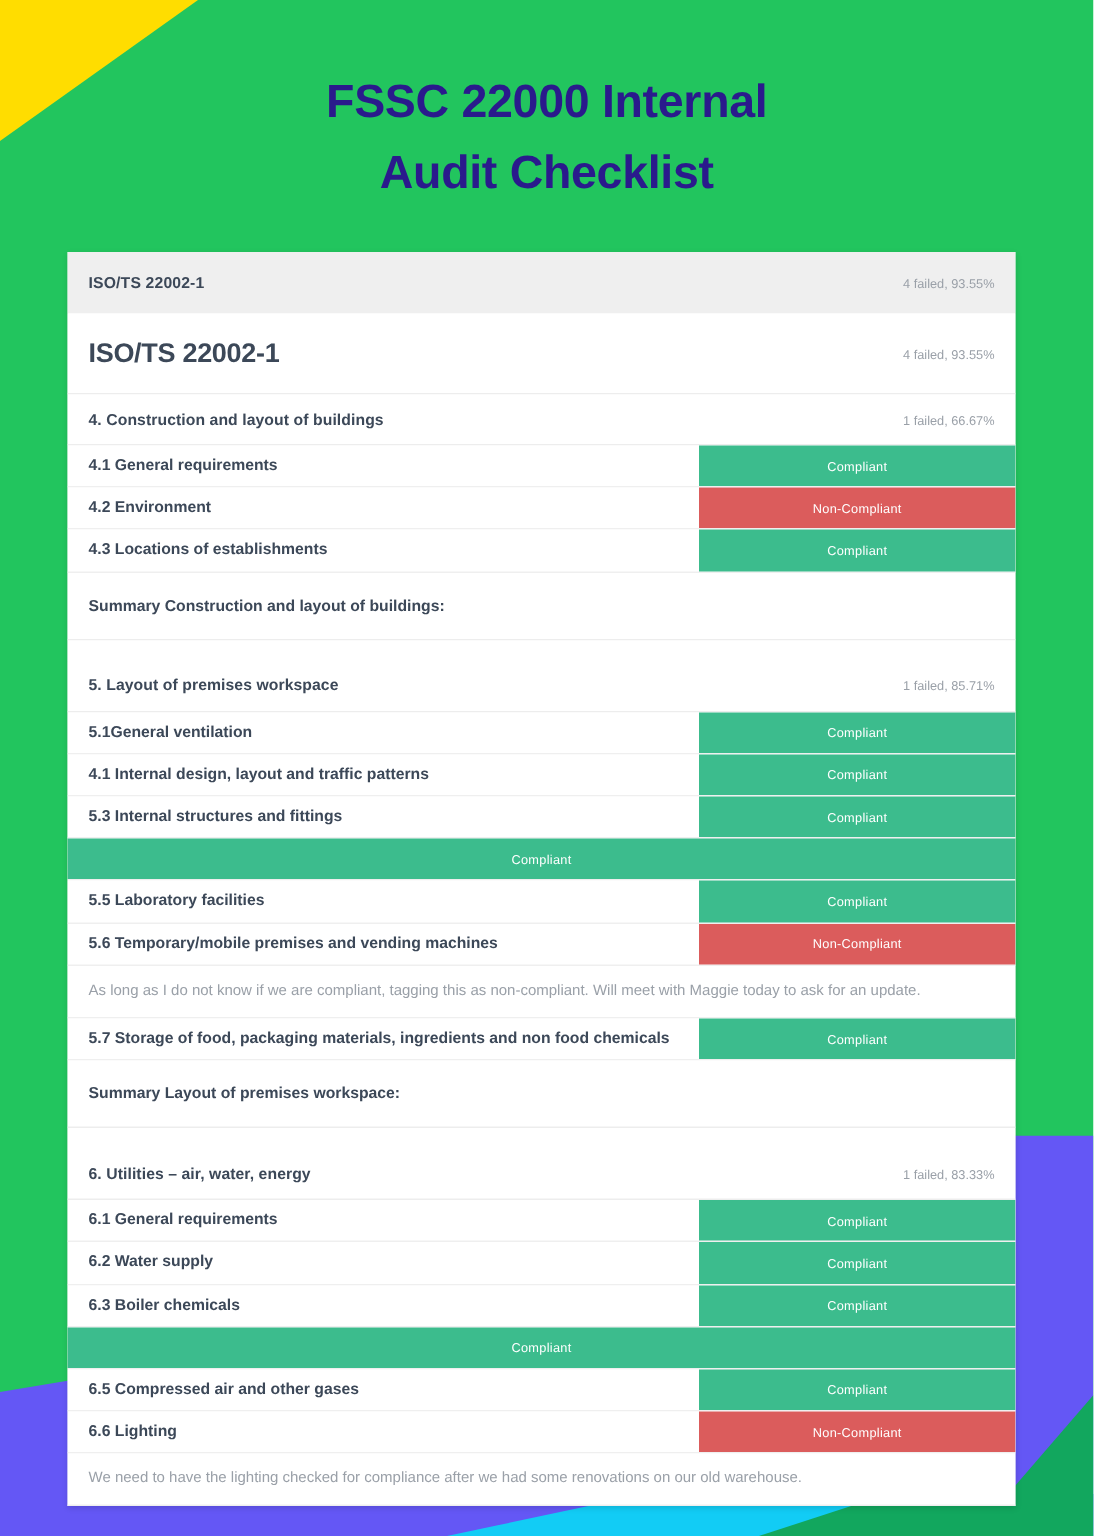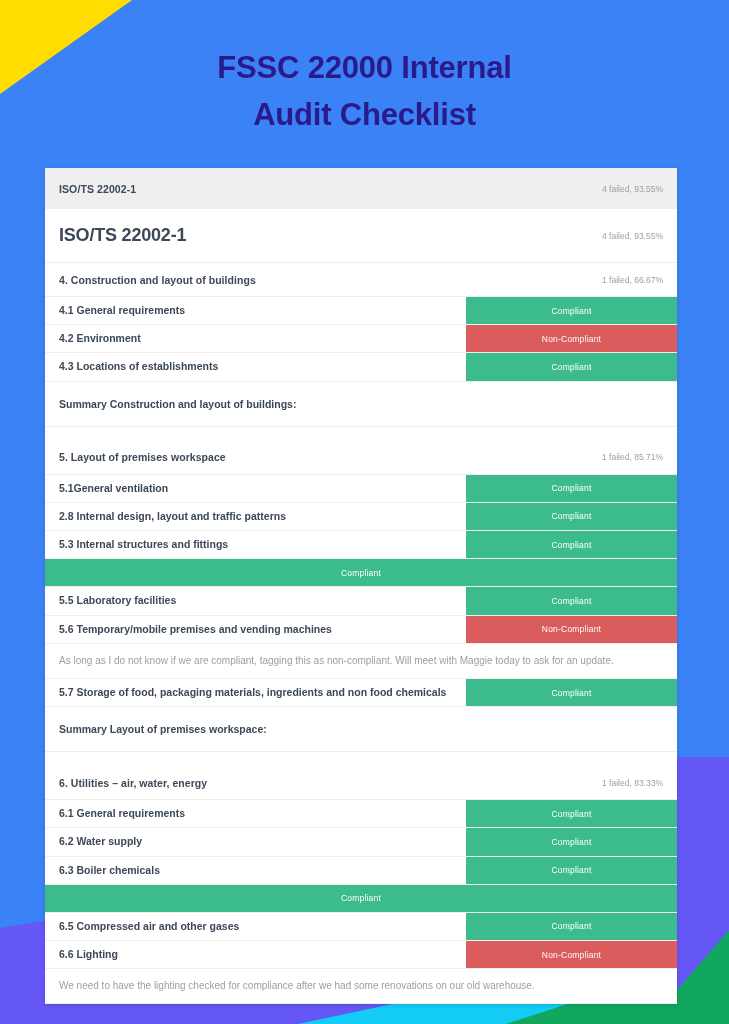--- a/index.html
+++ b/index.html
@@ -9,21 +9,21 @@
     height: 1024px;
     overflow: hidden;
     background: #ffffff;
     font-family: "Liberation Sans", sans-serif;
   }
 
   #page {
     position: relative;
     width: 729px;
     height: 1024px;
-    background: #3b82f6;
+    background: #22c55e;
     overflow: hidden;
   }
 
   
   .deco { position: absolute; }
 
   #deco-yellow {
     left: 0; top: 0;
     width: 132px; height: 94px;
     background: #FFDD00;
@@ -275,21 +275,21 @@
         <div class="block-gap"></div>
         <div class="section-head">
           <span class="sh-title">5. Layout of premises workspace</span>
           <span class="sh-stat">1 failed, 85.71%</span>
         </div>
         <div class="item-row">
           <div class="item-label">5.1General ventilation</div>
           <div class="item-status status-compliant">Compliant</div>
         </div>
         <div class="item-row">
-          <div class="item-label">2.8 Internal design, layout and traffic patterns</div>
+          <div class="item-label">4.1 Internal design, layout and traffic patterns</div>
           <div class="item-status status-compliant">Compliant</div>
         </div>
         <div class="item-row">
           <div class="item-label">5.3 Internal structures and fittings</div>
           <div class="item-status status-compliant">Compliant</div>
         </div>
         <div class="item-row">
           <div class="item-status status-compliant">Compliant</div>
         </div>
         <div class="item-row">

